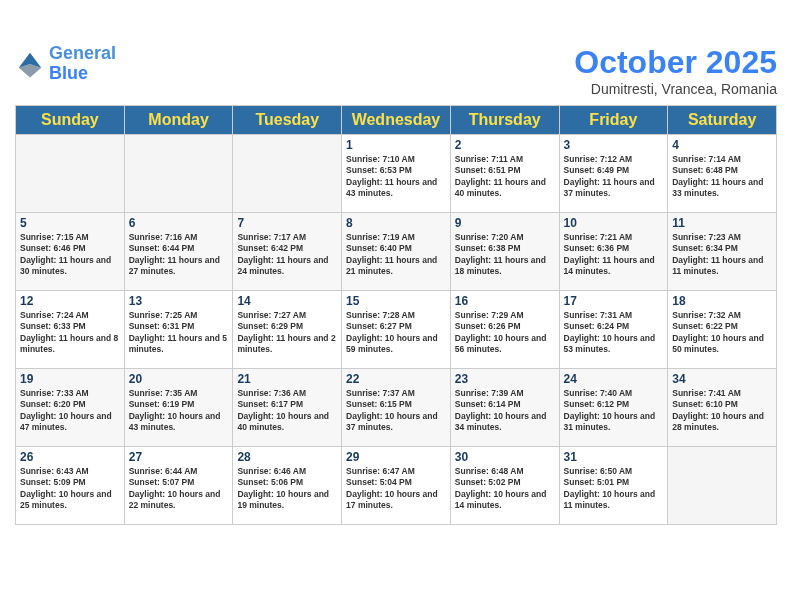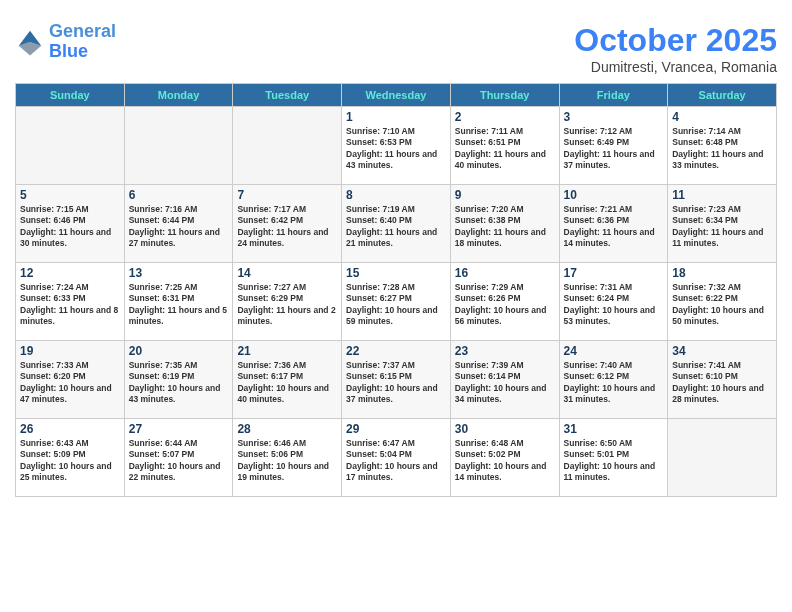--- a/index.html
+++ b/index.html
@@ -6,20 +6,21 @@
     body {
       font-family: Arial, sans-serif;
       background: #fff;
       width: 792px;
       height: 612px;
       overflow: hidden;
     }
     .container {
       width: 792px;
       padding: 22px 15px;
+      margin-top: 22px;
     }
     .header-area {
       display: flex;
       justify-content: space-between;
       align-items: flex-start;
       margin-bottom: 8px;
     }
     .logo {
       display: flex;
       align-items: center;
@@ -50,24 +51,24 @@
       font-size: 14px;
       color: #444;
     }
     table {
       width: 100%;
       border-collapse: collapse;
       table-layout: fixed;
     }
     th {
       background-color: #2e6da4;
-      color: #5eead4;
+      color: #fde047;
       text-align: center;
       padding: 5px 2px;
-      font-size: 11px;
+      font-size: 16px;
       font-weight: bold;
       border: 1px solid #ccc;
     }
     td {
       border: 1px solid #ccc;
       vertical-align: top;
       padding: 3px 4px;
       font-size: 9px;
       color: #333;
       background: #fff;

